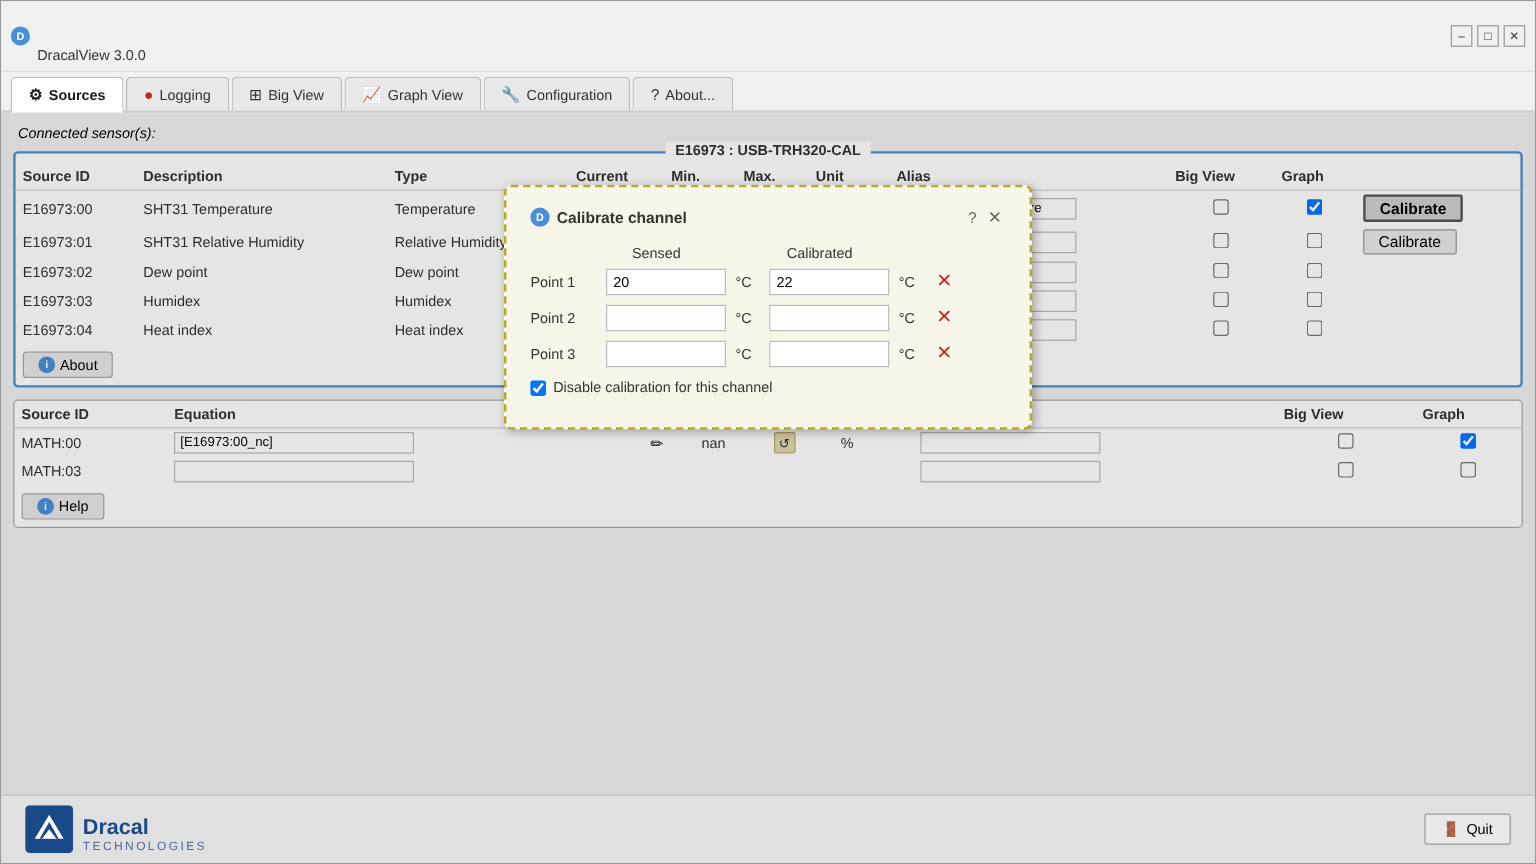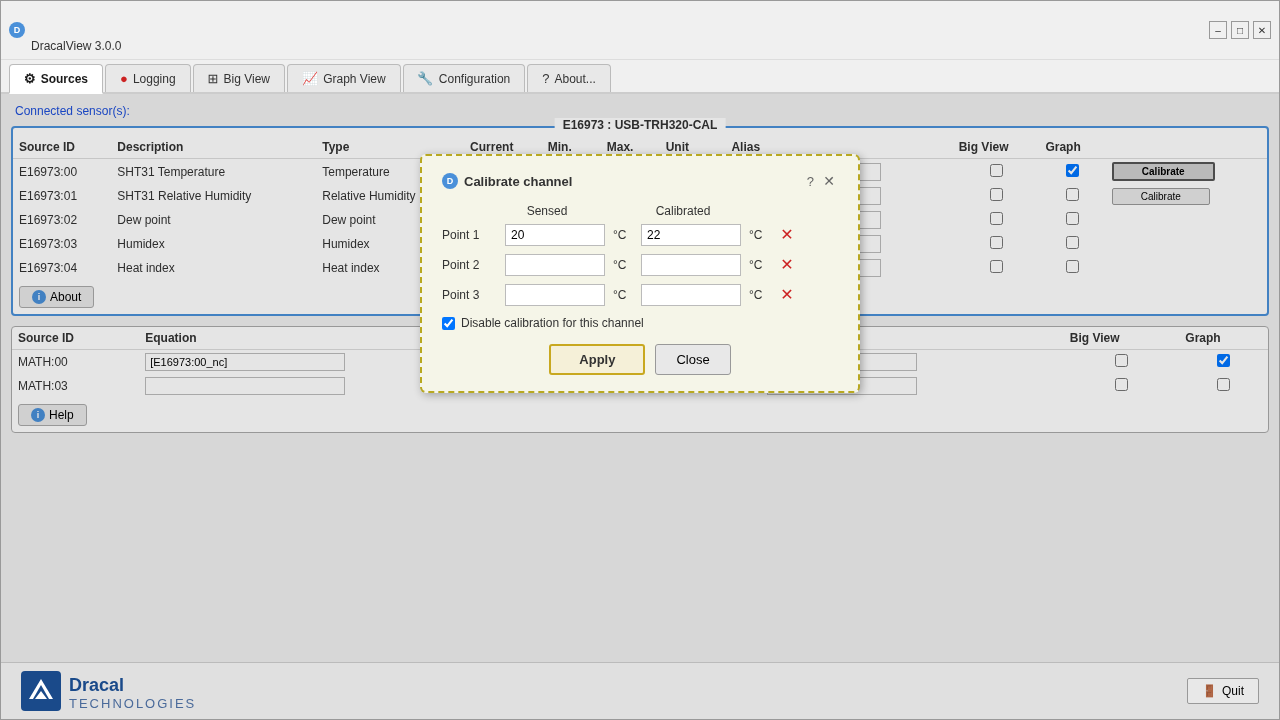--- a/index.html
+++ b/index.html
@@ -77,23 +77,24 @@
     .tab-icon { font-size: 13px; }
 
     .content {
       flex: 1;
       padding: 10px;
       overflow: hidden;
       position: relative;
     }
 
     .connected-label {
-      font-size: 12px; color: #1d4ed8;
+      font-size: 12px; color: #000000;
       margin-bottom: 8px;
       padding: 0 4px;
+      font-style: italic;
     }
 
     .sensor-panel {
       border: 2px solid #4a90d9;
       border-radius: 4px;
       margin-bottom: 10px;
       position: relative;
       background: white;
     }
     .sensor-panel-title {
@@ -128,25 +129,25 @@
     }
     .alias-input {
       border: 1px solid #bbb;
       padding: 2px 4px;
       font-size: 11px;
       width: 150px;
     }
     .checkbox-cell { text-align: center; }
     input[type=checkbox] { cursor: pointer; }
     .calibrate-btn {
-      padding: 2px 28px;
+      padding: 2px 12px;
       background: #e8e8e8;
       border: 1px solid #999;
       cursor: pointer;
-      font-size: 10px;
+      font-size: 13px;
       border-radius: 2px;
     }
     .calibrate-btn.active {
       background: #d0d0d0;
       border: 2px solid #555;
       font-weight: bold;
     }
 
     .refresh-icon {
       display: inline-flex; align-items: center; justify-content: center;
@@ -329,21 +330,21 @@
       align-items: center;
       justify-content: space-between;
     }
     .dracal-logo {
       display: flex; align-items: flex-end; gap: 8px;
     }
     .logo-icon {
       width: 40px; height: 40px;
     }
     .logo-text { font-size: 18px; font-weight: bold; color: #1a4a8a; }
-    .logo-sub { font-size: 13px; color: #4a6a9a; letter-spacing: 2px; }
+    .logo-sub { font-size: 10px; color: #4a6a9a; letter-spacing: 2px; }
     .quit-btn {
       padding: 5px 14px;
       background: #e8e8e8;
       border: 1px solid #999;
       cursor: pointer;
       font-size: 12px;
       border-radius: 2px;
       display: flex; align-items: center; gap: 5px;
     }
   </style>
@@ -582,24 +583,20 @@
           <input class="modal-input" type="text" value="" style="">
           <span class="unit-label">°C</span>
           <button class="del-btn">✕</button>
         </div>
 
         <div class="modal-checkbox-row">
           <input type="checkbox" checked="" id="disable-cal" style="">
           <label for="disable-cal">Disable calibration for this channel</label>
         </div>
 
-        <div class="modal-buttons">
-          <button class="apply-btn">Apply</button>
-          <button class="close-btn">Close</button>
-        </div>
       </div>
     </div>
   </div>
 
   <div class="footer">
     <div class="dracal-logo">
 
       <svg class="logo-icon" viewBox="0 0 40 40" width="40" height="40">
         <rect width="40" height="40" rx="4" fill="#1a4a8a"></rect>
         <polygon points="20,8 32,28 8,28" fill="white"></polygon>

